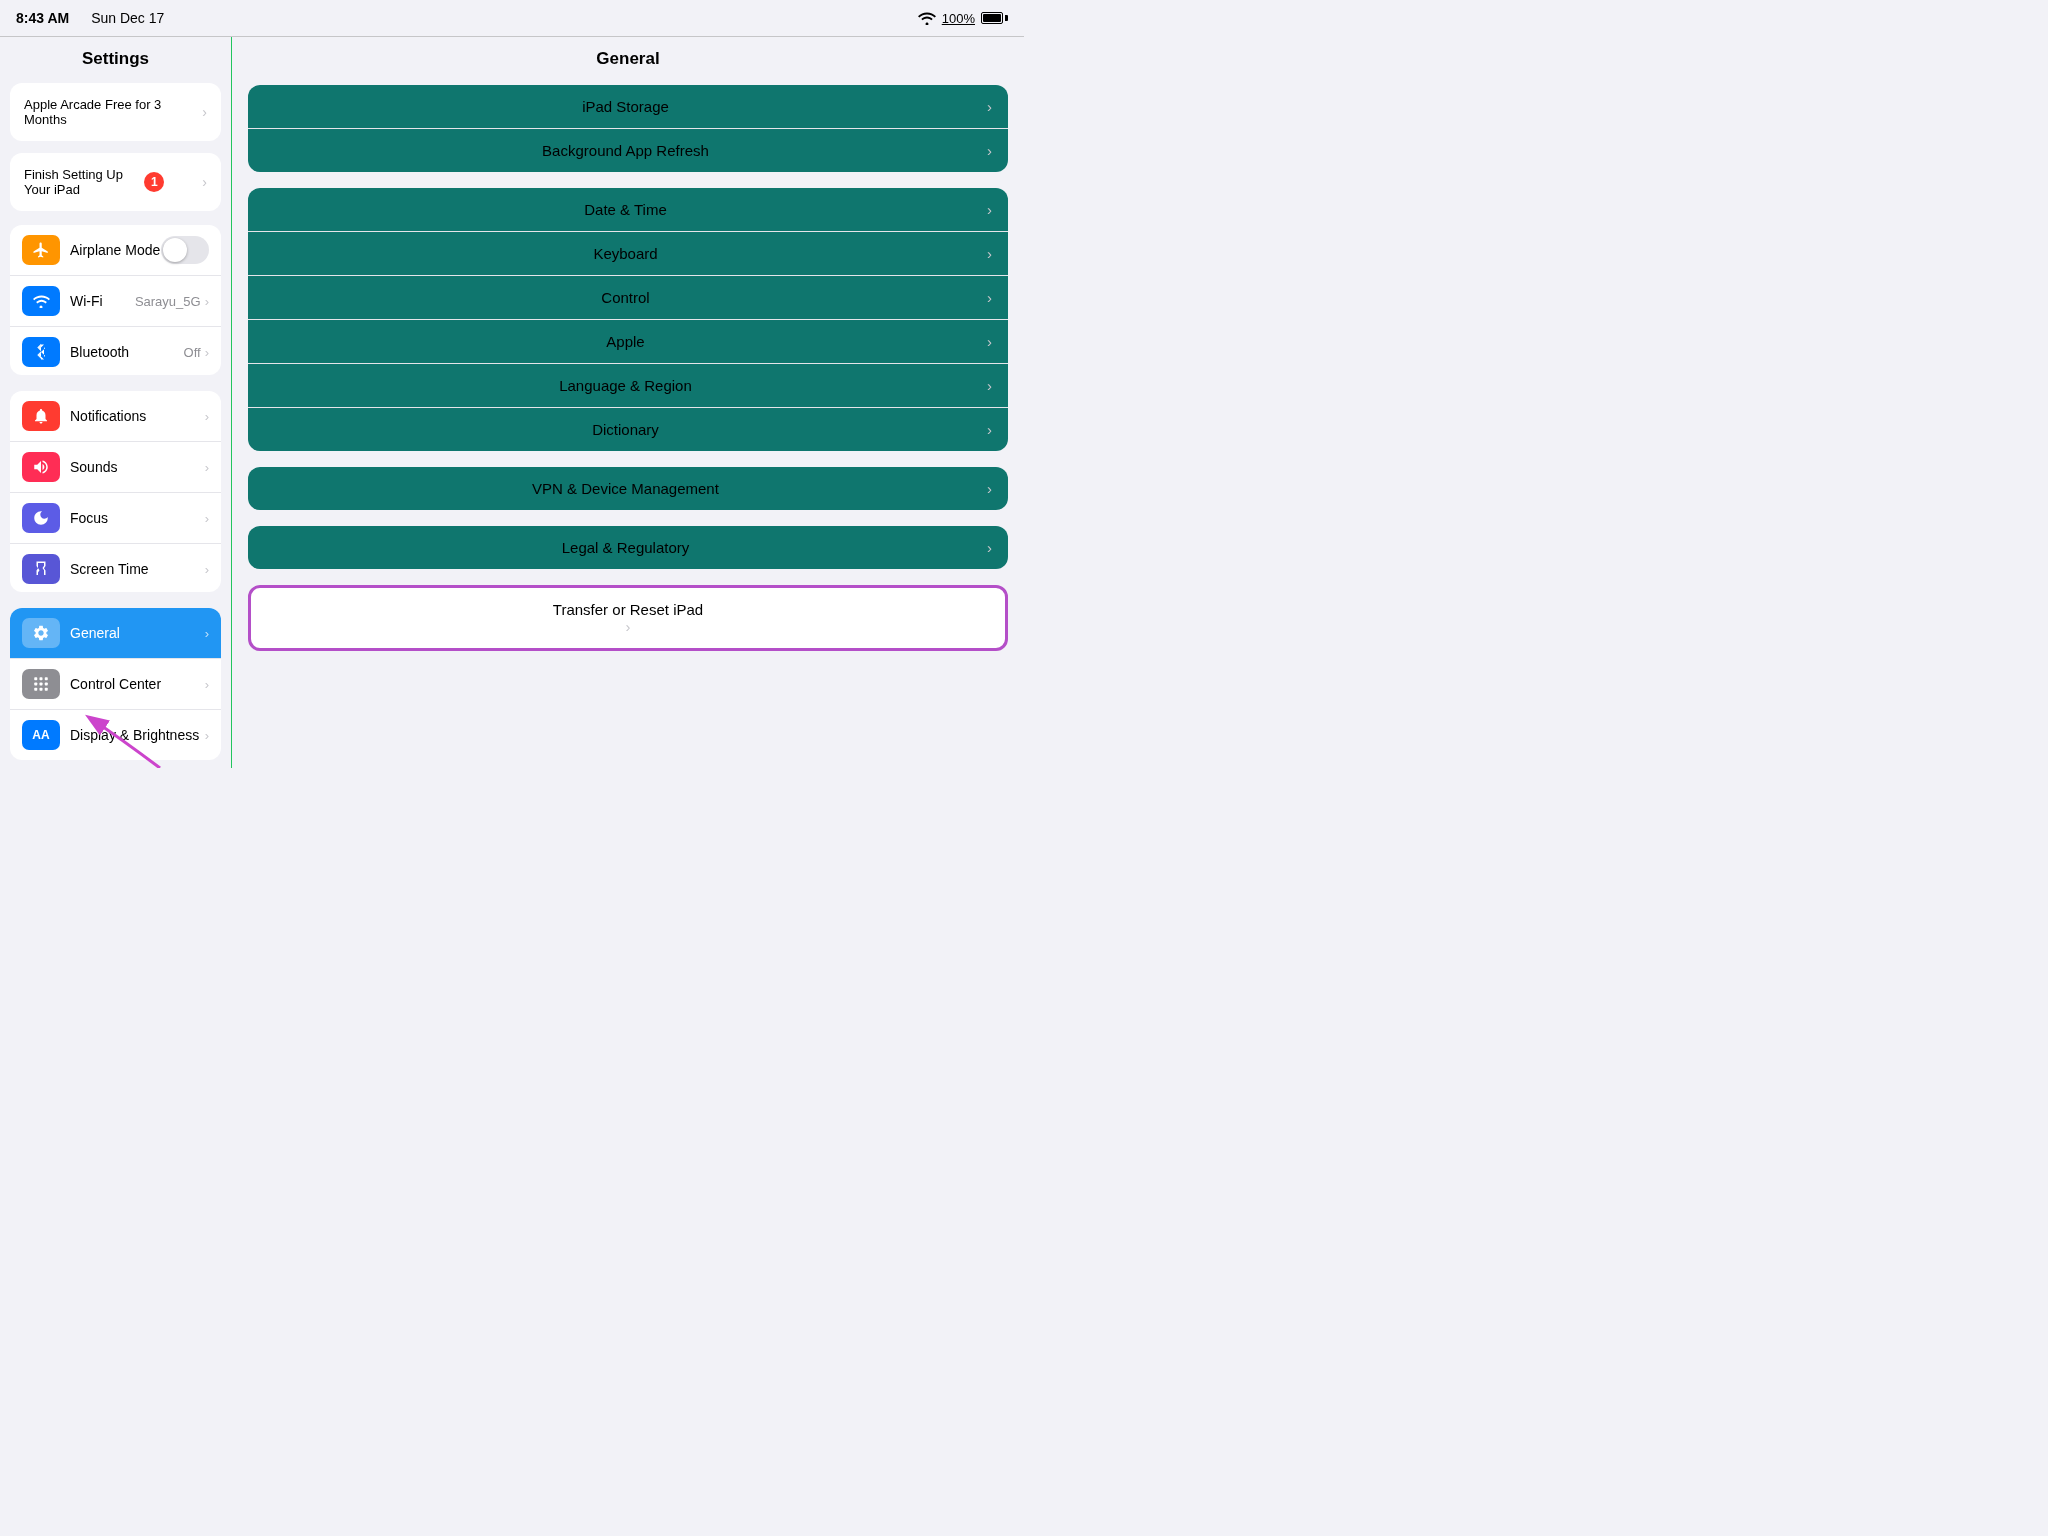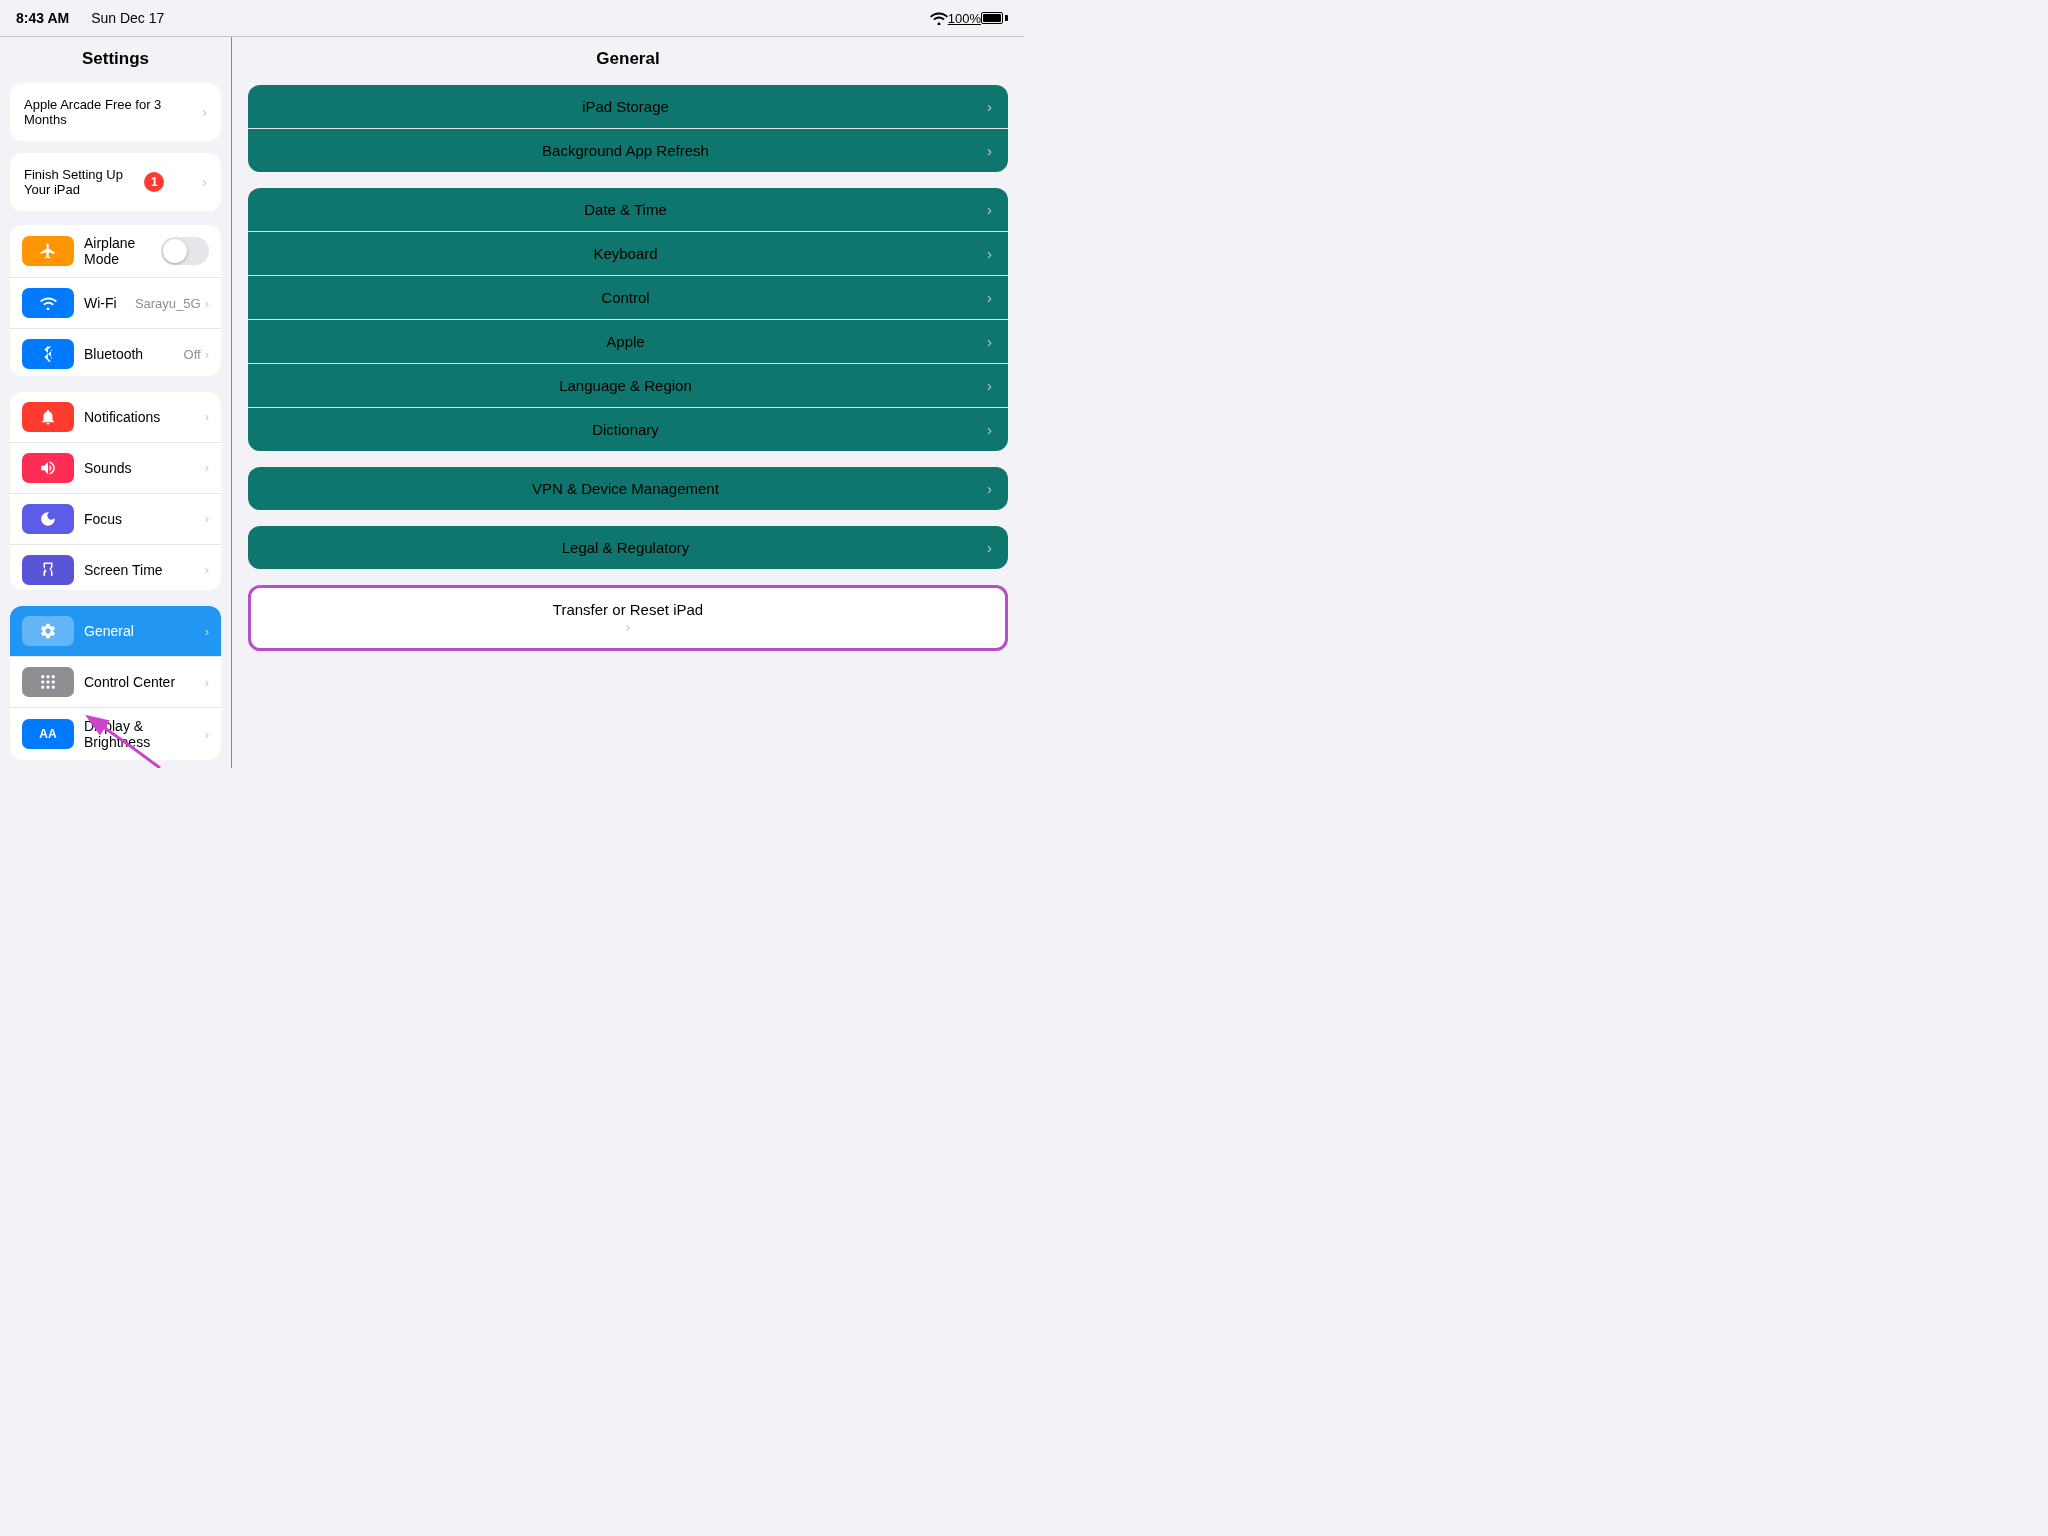--- a/index.html
+++ b/index.html
@@ -30,20 +30,21 @@
     }
     .status-date {
       font-size: 14px;
       font-weight: 400;
       color: #000;
       margin-left: 6px;
     }
     .status-right {
       display: flex;
       align-items: center;
+      gap: 6px;
       text-decoration: underline;
     }
     .status-wifi, .status-battery-pct, .status-battery {
       font-size: 13px;
       font-weight: 500;
       color: #000;
     }
 
     
     .main-layout {
@@ -152,21 +153,21 @@
     .settings-item:last-child {
       border-bottom: none;
     }
     .settings-item.active {
       background: #2196f3;
     }
     .settings-item.active .settings-label {
       color: #fff;
     }
     .icon-wrap {
-      width: 52px;
+      width: 38px;
       height: 30px;
       border-radius: 7px;
       display: flex;
       align-items: center;
       justify-content: center;
       margin-right: 10px;
       flex-shrink: 0;
     }
     .icon-orange { background: #ff9500; }
     .icon-blue { background: #007aff; }

